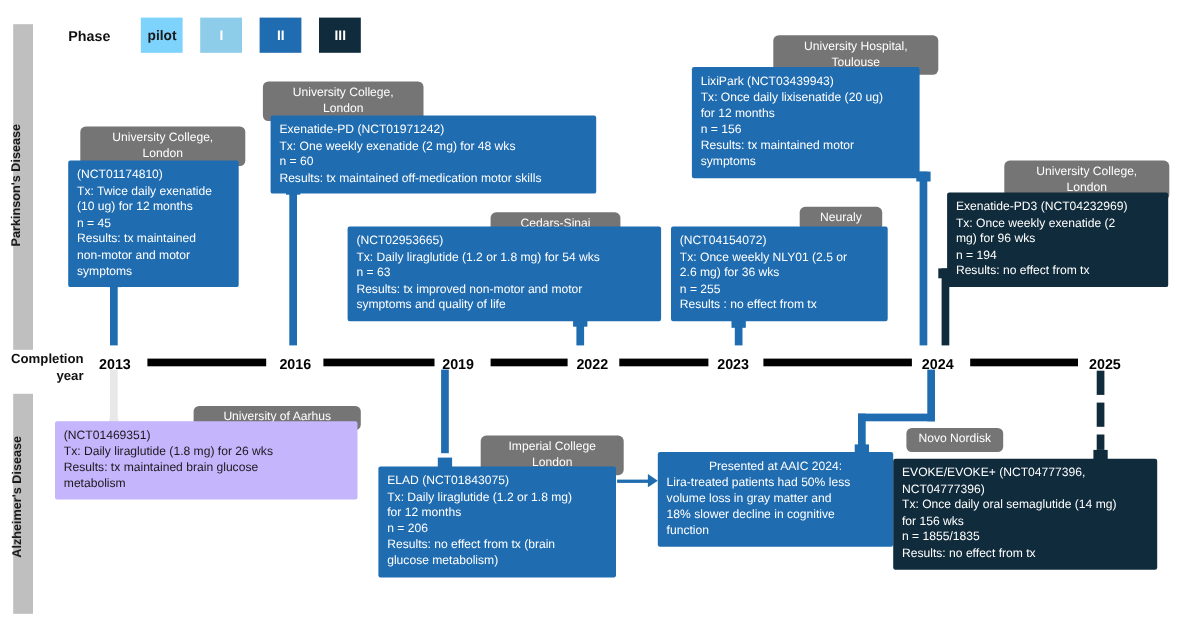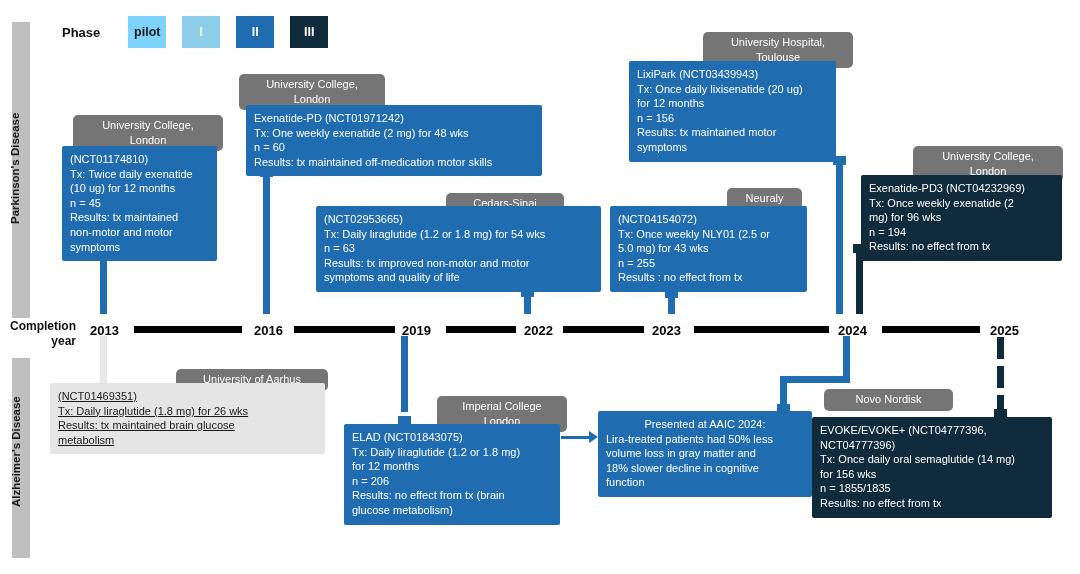--- a/index.html
+++ b/index.html
@@ -107,21 +107,21 @@
     position: absolute;
     box-sizing: border-box;
     padding: 6px 8px 7px 8px;
     font-size: 11px;
     line-height: 14.6px;
     color: #ffffff;
     border-radius: 2px;
   }
   .card.phase-2 { background: #1f6cb0; }
   .card.phase-3 { background: #102b3b; }
-  .card.phase-pilot { background: #e5e5e5; color: #1a1a1a; text-decoration: underline; }
+  .card.phase-pilot { background: #c4b5fd; color: #1a1a1a; }
   .card .name { font-weight: normal; text-align: center; }
   .card .line { display: block; }
 
   
   .tail {
     position: absolute;
     width: 13px;
     height: 9px;
   }
   .tail.t-2 { background: #1f6cb0; }
@@ -261,21 +261,21 @@
     <span class="line">n = 156</span>
     <span class="line">Results: tx maintained motor</span>
     <span class="line">symptoms</span>
   </div>
   <div class="tail t-2" style="left:833px; top:156px;"></div>
 
   <div class="chip" style="left:727px; top:188px; width:75px;">Neuraly</div>
   <div class="card phase-2" style="left:610px; top:206px; width:197px;">
     <span class="line">(NCT04154072)</span>
     <span class="line">Tx: Once weekly NLY01 (2.5 or</span>
-    <span class="line">5.0 mg) for 43 wks</span>
+    <span class="line">2.6 mg) for 36 wks</span>
     <span class="line">n = 255</span>
     <span class="line">Results : no effect from tx</span>
   </div>
   <div class="tail t-2" style="left:665px; top:289px;"></div>
 
   <div class="chip" style="left:913px; top:146px; width:150px; white-space:pre-line;">University College,
 London</div>
   <div class="card phase-3" style="left:861px; top:175px; width:201px;">
     <span class="line"><span class="name">Exenatide-PD3</span> <span>(NCT04232969)</span></span>
     <span class="line">Tx: Once weekly exenatide (2</span>
@@ -310,21 +310,21 @@
 
   <div class="card phase-2" style="left:598px; top:411px; width:214px;">
     <span class="line name">Presented at AAIC 2024:</span>
     <span class="line">Lira-treated patients had 50% less</span>
     <span class="line">volume loss in gray matter and</span>
     <span class="line">18% slower decline in cognitive</span>
     <span class="line">function</span>
   </div>
   <div class="tail t-2" style="left:777px; top:404px;"></div>
 
-  <div class="chip" style="left:824px; top:389px; width:129px;">Novo Nordisk</div>
+  <div class="chip" style="left:824px; top:389px; width:88px;">Novo Nordisk</div>
   <div class="card phase-3" style="left:812px; top:417px; width:240px;">
     <span class="line"><span class="name">EVOKE/EVOKE+</span> <span>(NCT04777396,</span></span>
     <span class="line">NCT04777396)</span>
     <span class="line">Tx: Once daily oral semaglutide (14 mg)</span>
     <span class="line">for 156 wks</span>
     <span class="line">n = 1855/1835</span>
     <span class="line">Results: no effect from tx</span>
   </div>
   <div class="tail t-3" style="left:994px; top:409px;"></div>
 

